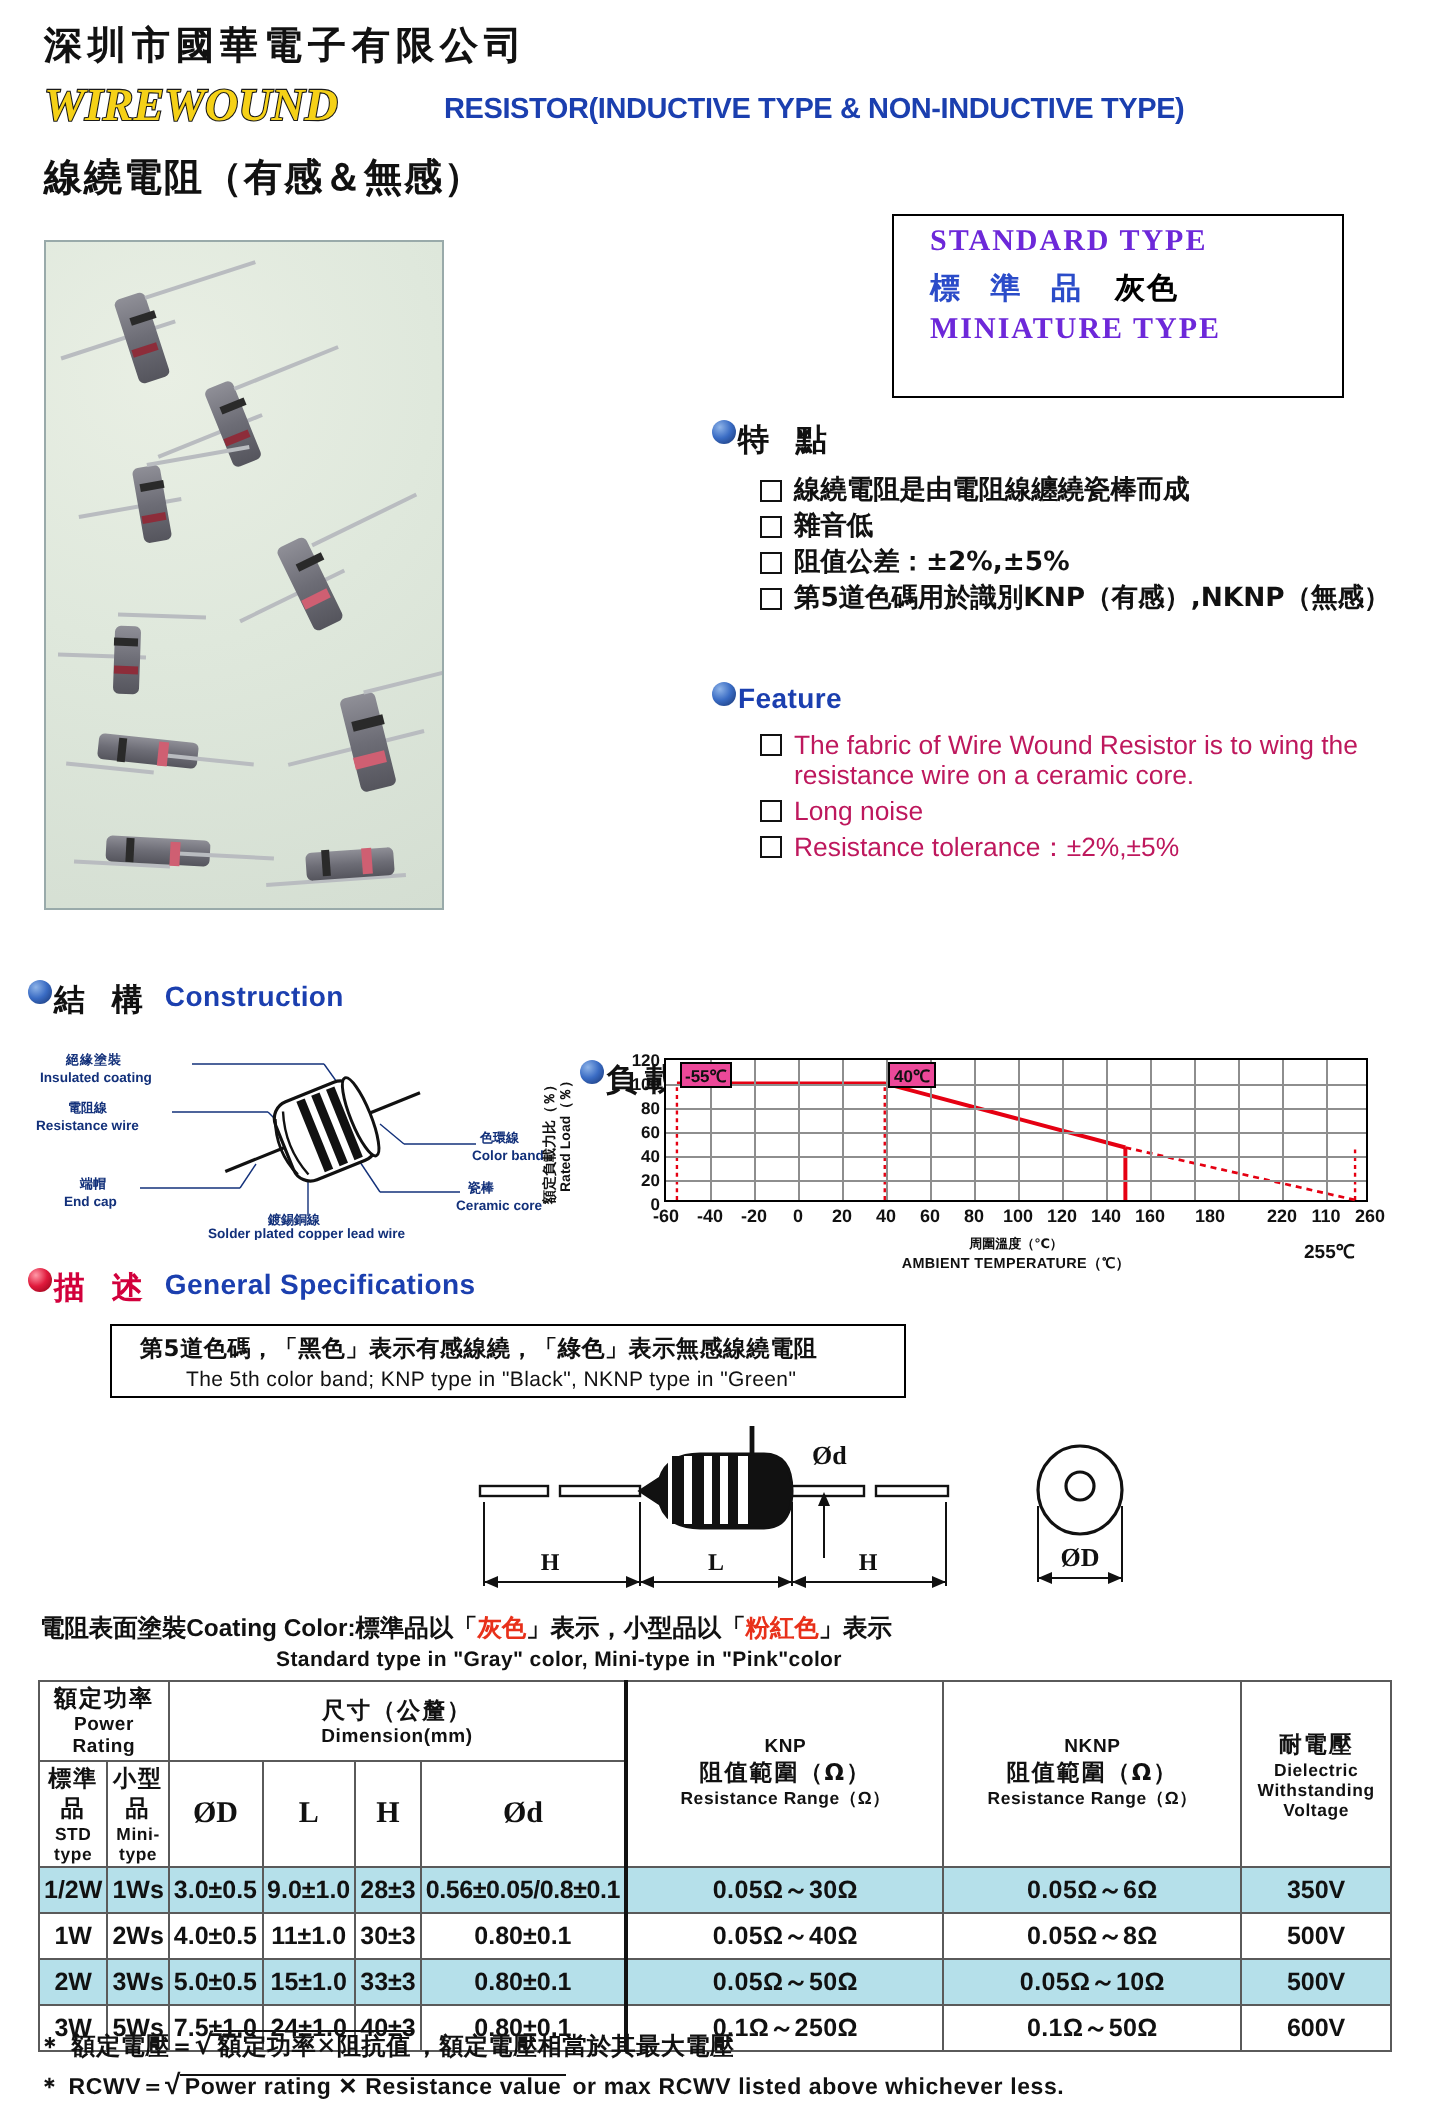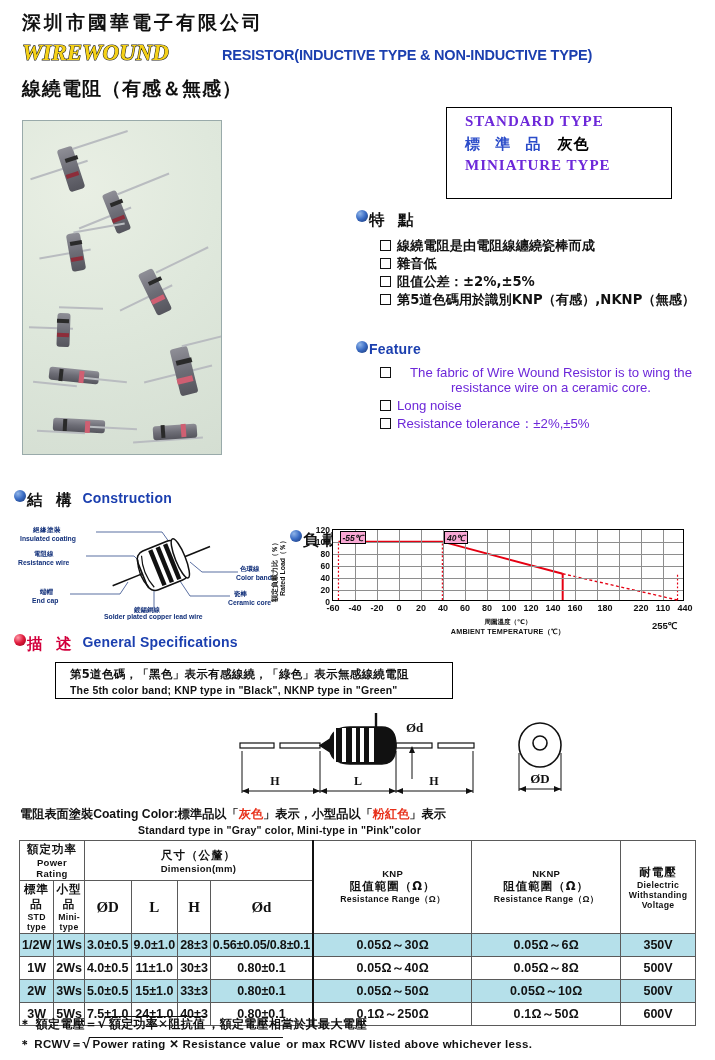--- a/index.html
+++ b/index.html
@@ -97,21 +97,21 @@
   .chk-item { display:flex; align-items:flex-start; gap:6px; margin-bottom:3px; }
   .chk {
     width:11px; height:11px; border:1.4px solid #111; background:#fff;
     flex:0 0 auto; margin-top:2px;
   }
   .chk-text-cn {
     font-family:"DejaVu Sans", sans-serif; font-size:13.2px; font-weight:bold;
     line-height:15px; letter-spacing:0px; color:#111;
   }
   .chk-text-en {
-    font-size:13.2px; line-height:15px; color:#6d28d9; letter-spacing:0px;text-align:center;
+    font-size:13.2px; line-height:15px; color:#be185d; letter-spacing:0px;
   }
 
   
   .constr { position:absolute; left:14px; top:512px; width:272px; height:108px; }
   .constr .lbl-cn {
     font-family:"DejaVu Sans", sans-serif; font-size:6.5px; font-weight:bold;
     color:#12307a; letter-spacing:0.5px;
   }
 
   
@@ -125,22 +125,22 @@
   .ytick {
     position:absolute; right:calc(100% + 3px); font-size:8.5px; font-weight:bold;
     transform:translateY(-50%); white-space:nowrap;
   }
   .xtick {
     position:absolute; top:calc(100% + 3px); font-size:9px; font-weight:bold;
     transform:translateX(-50%); white-space:nowrap;
   }
   .curve { position:absolute; left:0; top:0; width:100%; height:100%; overflow:visible; }
   .cflag {
-    position:absolute; font-size:8.5px; font-weight:bold; background:#f9a8d4;
-    border:0.8px solid #000; padding:0 2px; white-space:nowrap;font-style:italic;
+    position:absolute; font-size:8.5px; font-weight:bold; background:#ec4899;
+    border:0.8px solid #000; padding:0 2px; white-space:nowrap;
   }
   .axis-cap {
     position:absolute; left:64px; width:352px; text-align:center;
   }
   .axis-cap .cn { font-family:"DejaVu Sans", sans-serif; font-size:6.5px; font-weight:bold; }
   .axis-cap .en { font-size:7.2px; font-weight:bold; letter-spacing:0.2px; }
   .ylab {
     position:absolute; left:2px; top:18px; width:14px; height:72px;
   }
   .ylab span {
@@ -153,21 +153,21 @@
 
   
   .spec-box {
     position:absolute; left:55px; top:662px; width:398px; height:37px;
     border:1.5px solid #000; background:#fff; padding:4px 0 0 14px;
   }
   .spec-box .cn {
     font-family:"DejaVu Sans", sans-serif; font-size:11.5px; font-weight:bold;
     letter-spacing:0.3px;
   }
-  .spec-box .en { font-size:10.5px; font-weight:bold; letter-spacing:0.2px; margin-top:2px; }
+  .spec-box .en { font-size:10.5px; font-weight:normal; letter-spacing:0.2px; margin-top:2px;margin-left:23px; }
 
   
   .dim-draw { position:absolute; left:210px; top:705px; width:500px; height:96px; }
 
   
   .coat {
     position:absolute; left:20px; top:806px;
   }
   .coat .l1 { font-family:"DejaVu Sans", sans-serif; font-size:12.2px; font-weight:bold; letter-spacing:0px; }
   .coat .l1 .en { font-family:"Liberation Sans", sans-serif; }
@@ -444,21 +444,21 @@
       <div class="xtick" style="left: 110px;">40</div>
       <div class="xtick" style="left: 132px;">60</div>
       <div class="xtick" style="left: 154px;">80</div>
       <div class="xtick" style="left: 176px;">100</div>
       <div class="xtick" style="left: 198px;">120</div>
       <div class="xtick" style="left: 220px;">140</div>
       <div class="xtick" style="left: 242px;">160</div>
       <div class="xtick" style="left: 272px;">180</div>
       <div class="xtick" style="left: 308px;">220</div>
       <div class="xtick" style="left: 330px;">110</div>
-      <div class="xtick" style="left: 352px;">440</div>
+      <div class="xtick" style="left: 352px;">260</div>
       <div class="cflag" style="left: 6.5px; top: 1px;">-55℃</div>
       <div class="cflag" style="left: 111px; top: 1px; text-align: right;">40℃</div>
     </div>
 
   <div class="axis-cap" style="top:106px;">
     <div class="cn">周圍溫度（℃）</div>
     <div class="en">AMBIENT TEMPERATURE（℃）</div>
   </div>
   <div class="end-temp" style="left:384px; top:107px;">255℃</div>
 </div>

